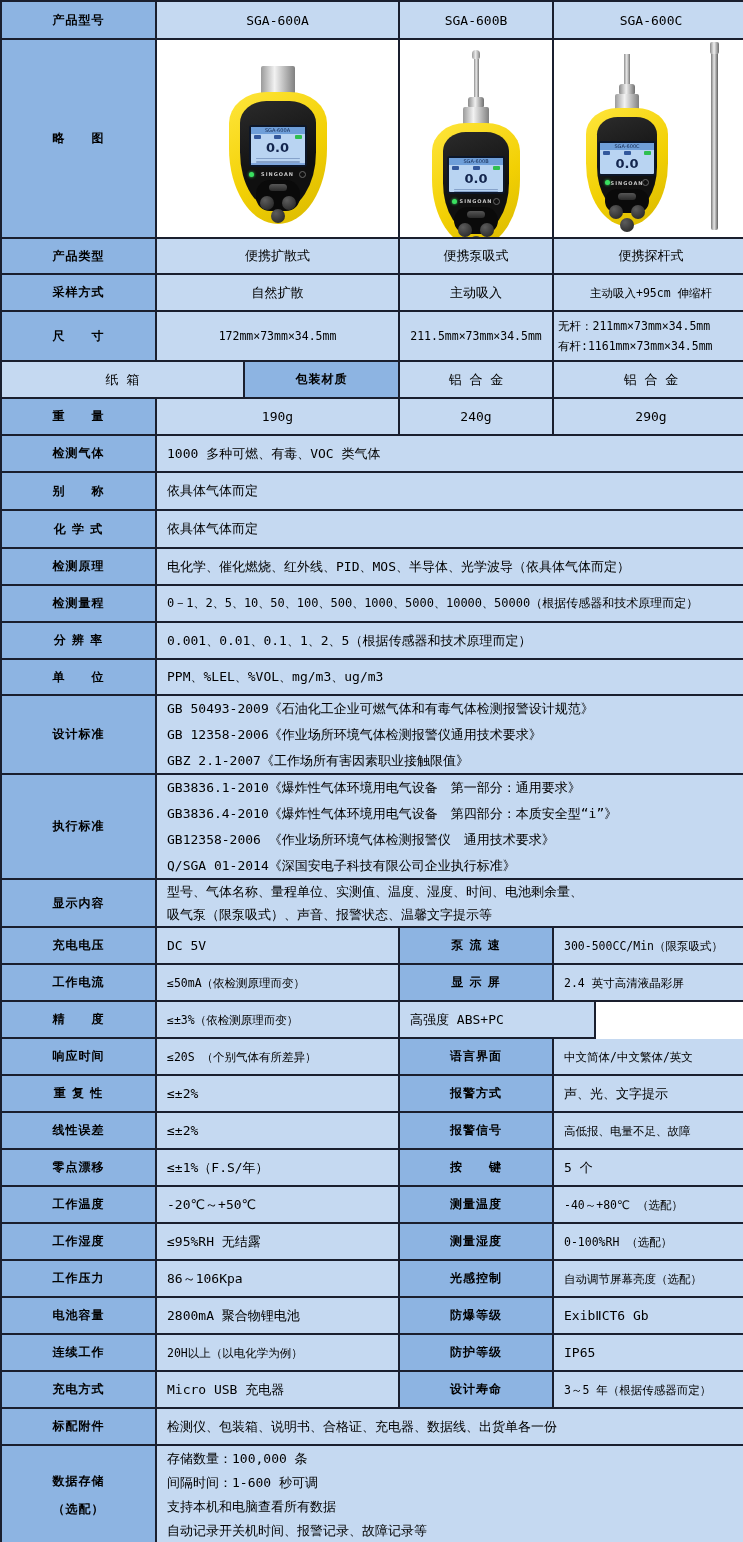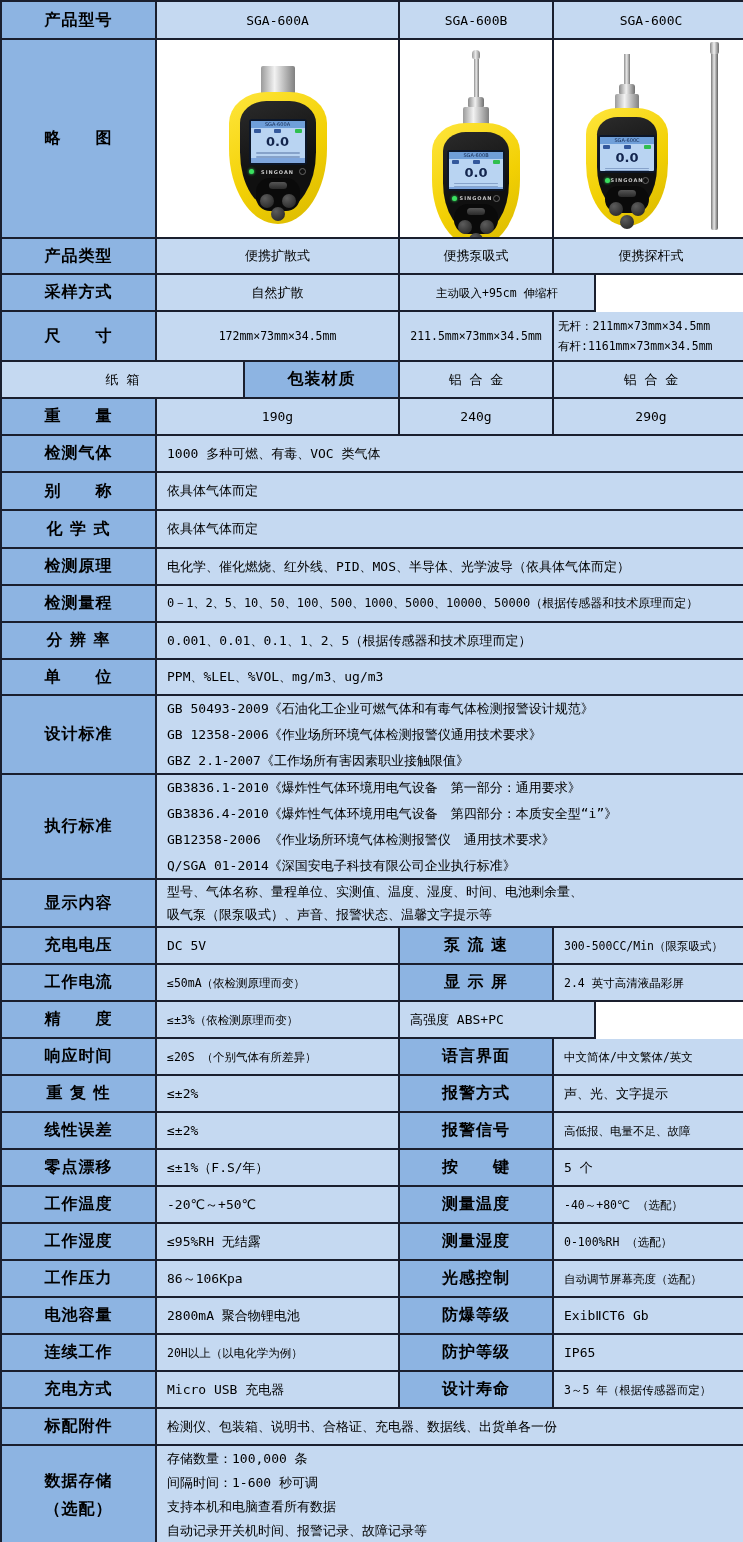--- a/index.html
+++ b/index.html
@@ -6,21 +6,21 @@
     --bd:#1a1f2e;
     --labBg:#8DB4E2;
     --valBg:#C5D9F1;
   }
   html,body{margin:0;padding:0;background:#fff;}
   body{font-family:"DejaVu Sans","Liberation Sans",sans-serif;color:#000;width:743px;}
   .tbl{width:743px;border-top:2px solid var(--bd);border-left:2px solid var(--bd);box-sizing:border-box;}
   .row{display:flex;}
   .c{box-sizing:border-box;border-right:2px solid var(--bd);border-bottom:2px solid var(--bd);
      display:flex;align-items:center;overflow:hidden;}
-  .lab{background:var(--labBg);justify-content:center;font-weight:bold;font-size:16px;letter-spacing:1px;text-align:center;}
+  .lab{background:var(--labBg);justify-content:center;font-weight:bold;font-size:12px;letter-spacing:1px;text-align:center;}
   .val{background:var(--valBg);padding:0 10px;font-size:13px;font-family:"DejaVu Sans Mono","DejaVu Sans",monospace,sans-serif;white-space:nowrap;}
   .vc{justify-content:center;padding:0 4px;}
   .col{flex-direction:column;align-items:flex-start;justify-content:center;white-space:nowrap;}
   .w1{width:155px;flex:none;}
   .w2{width:243px;flex:none;}
   .w3{width:154px;flex:none;}
   .w4{width:196px;flex:none;}
   .wv{width:588px;flex:none;}
   .h38{height:38px}.h37{height:37px}.h36{height:36px}.h50{height:50px}
   .h79{height:79px}.h105{height:105px}.h48{height:48px}.h99{height:99px}.h199{height:199px}
@@ -43,21 +43,21 @@
   .cap-a{width:34px;height:30px;}
   .cap-b{width:26px;height:20px;}
   .cap-c{width:24px;height:18px;}
   .dev-body{margin-top:-4px;position:relative;background:linear-gradient(145deg,#ffe63c,#f2d004 55%,#d8b800);
             border-radius:46px 46px 60px 60px / 38px 38px 92px 92px;}
   .body-a{width:98px;height:132px;}
   .body-b{width:88px;height:124px;}
   .body-c{width:82px;height:118px;}
   .face{position:absolute;left:11px;right:11px;top:9px;bottom:13px;background:linear-gradient(160deg,#2b2b2b,#101010 60%);
         border-radius:36px 36px 52px 52px / 30px 30px 80px 80px;display:flex;flex-direction:column;align-items:center;}
-  .lcd{margin-top:18px;width:54px;height:58px;background:#b9d4f2;border:2px solid #0c1628;border-radius:3px;
+  .lcd{margin-top:24px;width:54px;height:58px;background:#b9d4f2;border:2px solid #0c1628;border-radius:3px;
        display:flex;flex-direction:column;align-items:stretch;overflow:hidden;}
   .lcd-title{background:#6f9fd9;color:#11264e;font-size:5px;line-height:7px;text-align:center;letter-spacing:0;}
   .lcd-icons{display:flex;justify-content:space-between;padding:1px 3px;}
   .ic{width:7px;height:4px;border-radius:1px;background:#33589c;}
   .ic-bat{background:#2fbf4f;}
   .lcd-val{text-align:center;font-size:13px;font-weight:bold;color:#13254d;line-height:16px;}
   .lcd-line{height:3px;background:rgba(40,70,130,.35);margin:2px 5px 0 5px;border-radius:1px;}
   .lcd-time{margin-top:auto;height:6px;background:#7fa6dd;}
   .brandrow{position:relative;margin-top:4px;width:80%;display:flex;justify-content:center;align-items:center;}
   .led{position:absolute;left:2px;width:5px;height:5px;border-radius:50%;background:#3ae060;box-shadow:0 0 3px #3ae060;}
@@ -196,20 +196,21 @@
   <div class="row">
     <div class="c lab w1 h36">产品类型</div>
     <div class="c val vc w2 h36">便携扩散式</div>
     <div class="c val vc w3 h36">便携泵吸式</div>
     <div class="c val vc w4 h36">便携探杆式</div>
   </div>
 
   <div class="row">
     <div class="c lab w1 h37">采样方式</div>
     <div class="c val vc w2 h37">自然扩散</div>
+    <div class="c val vc w3 h37">主动吸入</div>
     <div class="c val vc w4 h37 sm">主动吸入+95cm 伸缩杆</div>
   </div>
 
   <div class="row">
     <div class="c lab w1 h50">尺　　寸</div>
     <div class="c val vc w2 h50 sm">172mm×73mm×34.5mm</div>
     <div class="c val vc w3 h50 sm">211.5mm×73mm×34.5mm</div>
     <div class="c val col w4 h50 sm" style="padding:0 4px;">
       <div>无杆：211mm×73mm×34.5mm</div>
       <div>有杆:1161mm×73mm×34.5mm</div>

